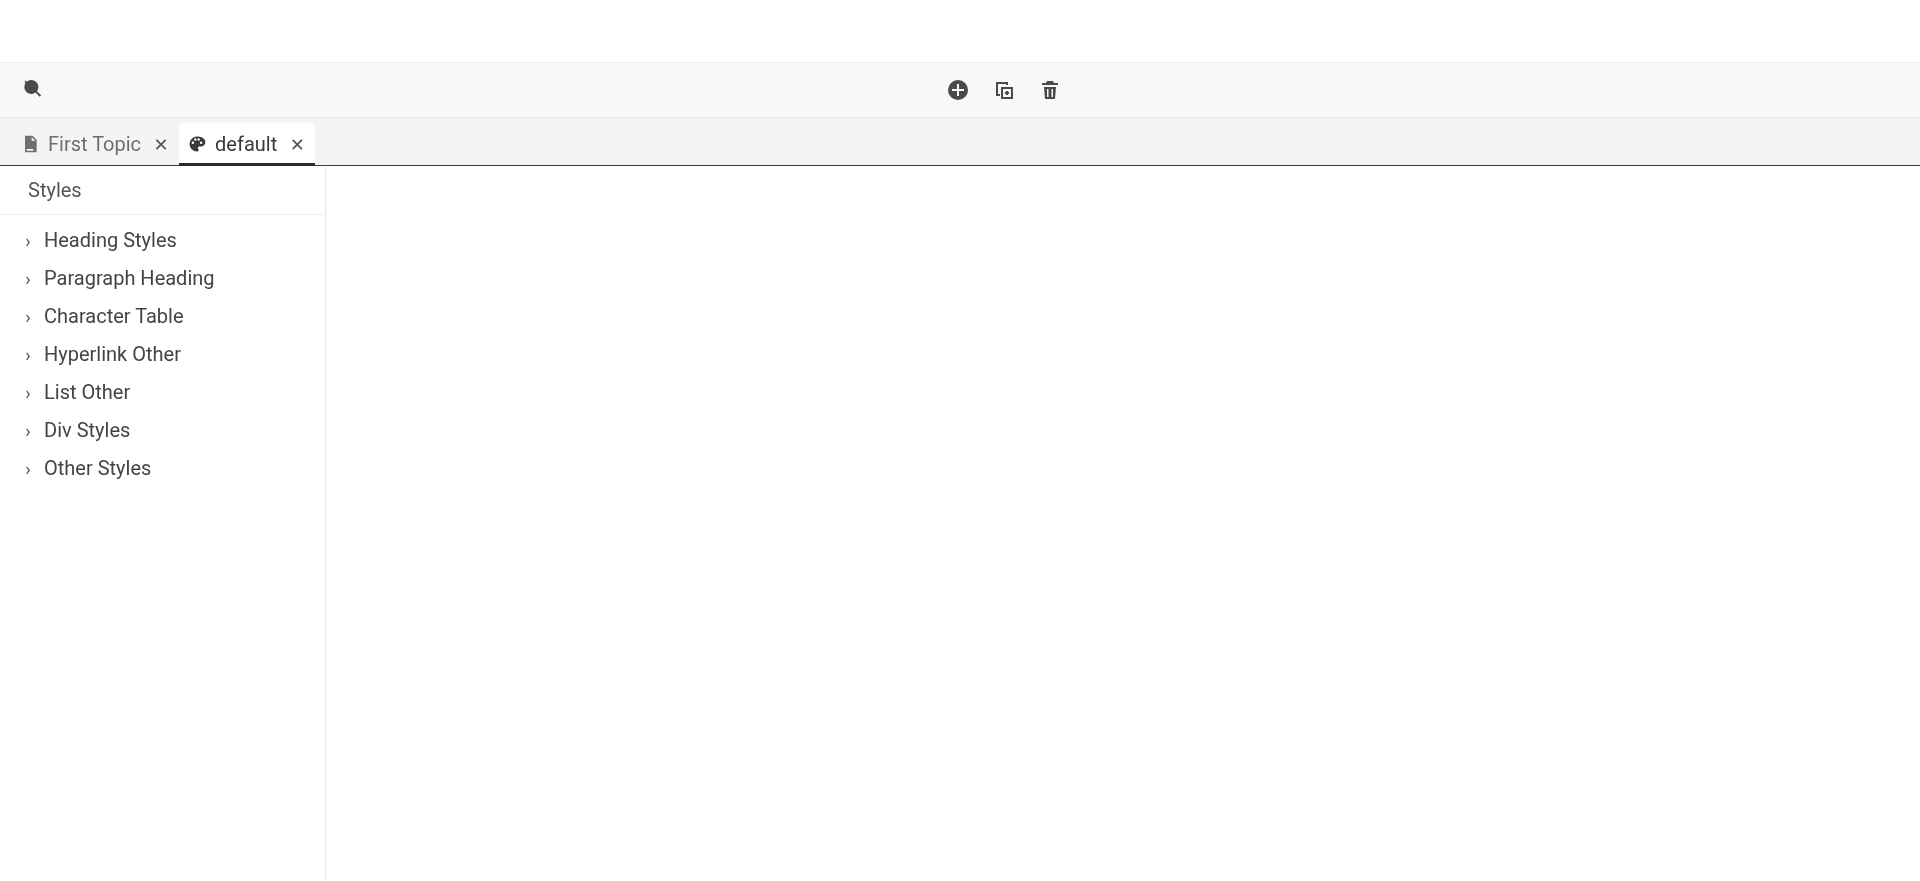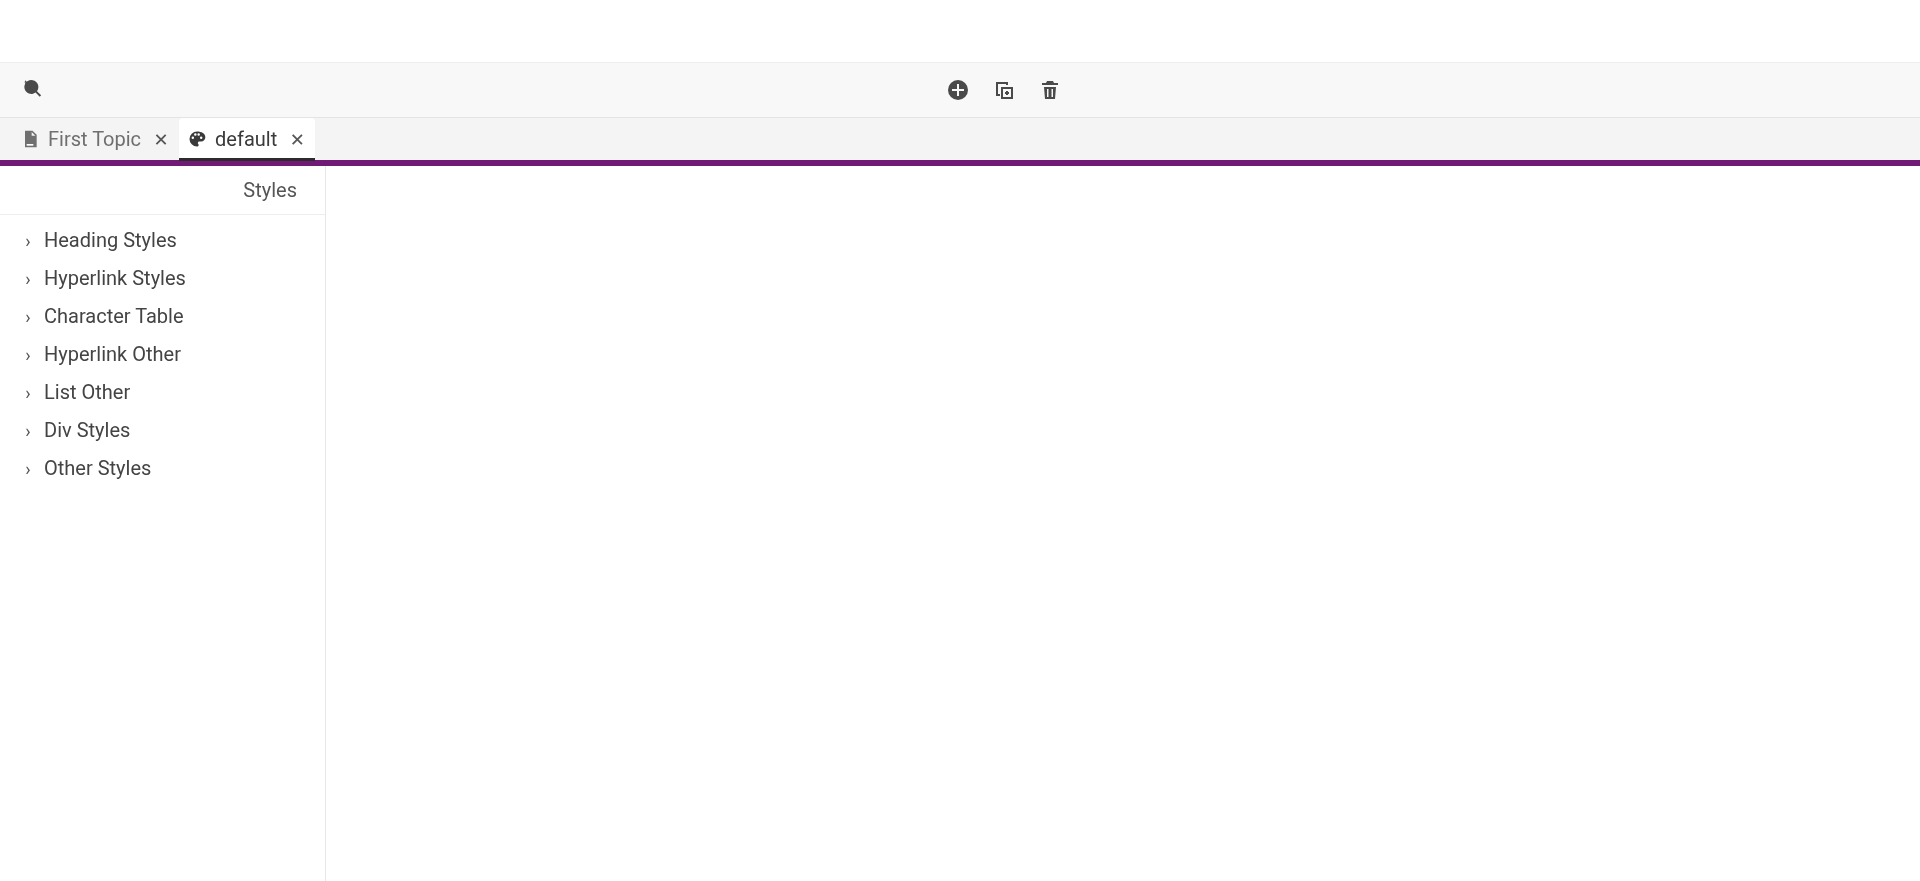--- a/index.html
+++ b/index.html
@@ -52,21 +52,21 @@
       width: 24px;
       height: 24px;
       fill: #4a4a4a;
     }
     .tab-bar {
       height: 48px;
       background: #f4f4f4;
       display: flex;
       align-items: flex-end;
       padding: 0 12px;
-      border-bottom: 6px solid #701a75;
+      border-bottom: 1px solid #701a75;
     }
     .tab {
       display: flex;
       align-items: center;
       height: 42px;
       padding: 0 10px 0 8px;
       gap: 8px;
       cursor: pointer;
       color: #6f6f6f;
       font-size: 20px;
@@ -119,21 +119,20 @@
       border-right: 1px solid #e8e8e8;
       background: #ffffff;
       display: flex;
       flex-direction: column;
     }
     .sidebar-header {
       font-size: 20px;
       color: #555555;
       padding: 12px 28px 12px 28px;
       border-bottom: 1px solid #eeeeee;
-      text-align: right;
     }
     .style-list {
       padding: 6px 0;
     }
     .style-item {
       display: flex;
       align-items: center;
       height: 38px;
       padding: 0 8px 0 18px;
       cursor: pointer;
@@ -221,21 +220,21 @@
 <div class="main-area">
   <div class="sidebar">
     <div class="sidebar-header">Styles</div>
     <div class="style-list">
       <div class="style-item">
         <span class="chevron">›</span>
         <span>Heading Styles</span>
       </div>
       <div class="style-item">
         <span class="chevron">›</span>
-        <span>Hyperlink Styles</span>
+        <span>Paragraph Heading</span>
       </div>
       <div class="style-item">
         <span class="chevron">›</span>
         <span>Character Table</span>
       </div>
       <div class="style-item">
         <span class="chevron">›</span>
         <span>Hyperlink Other</span>
       </div>
       <div class="style-item">

